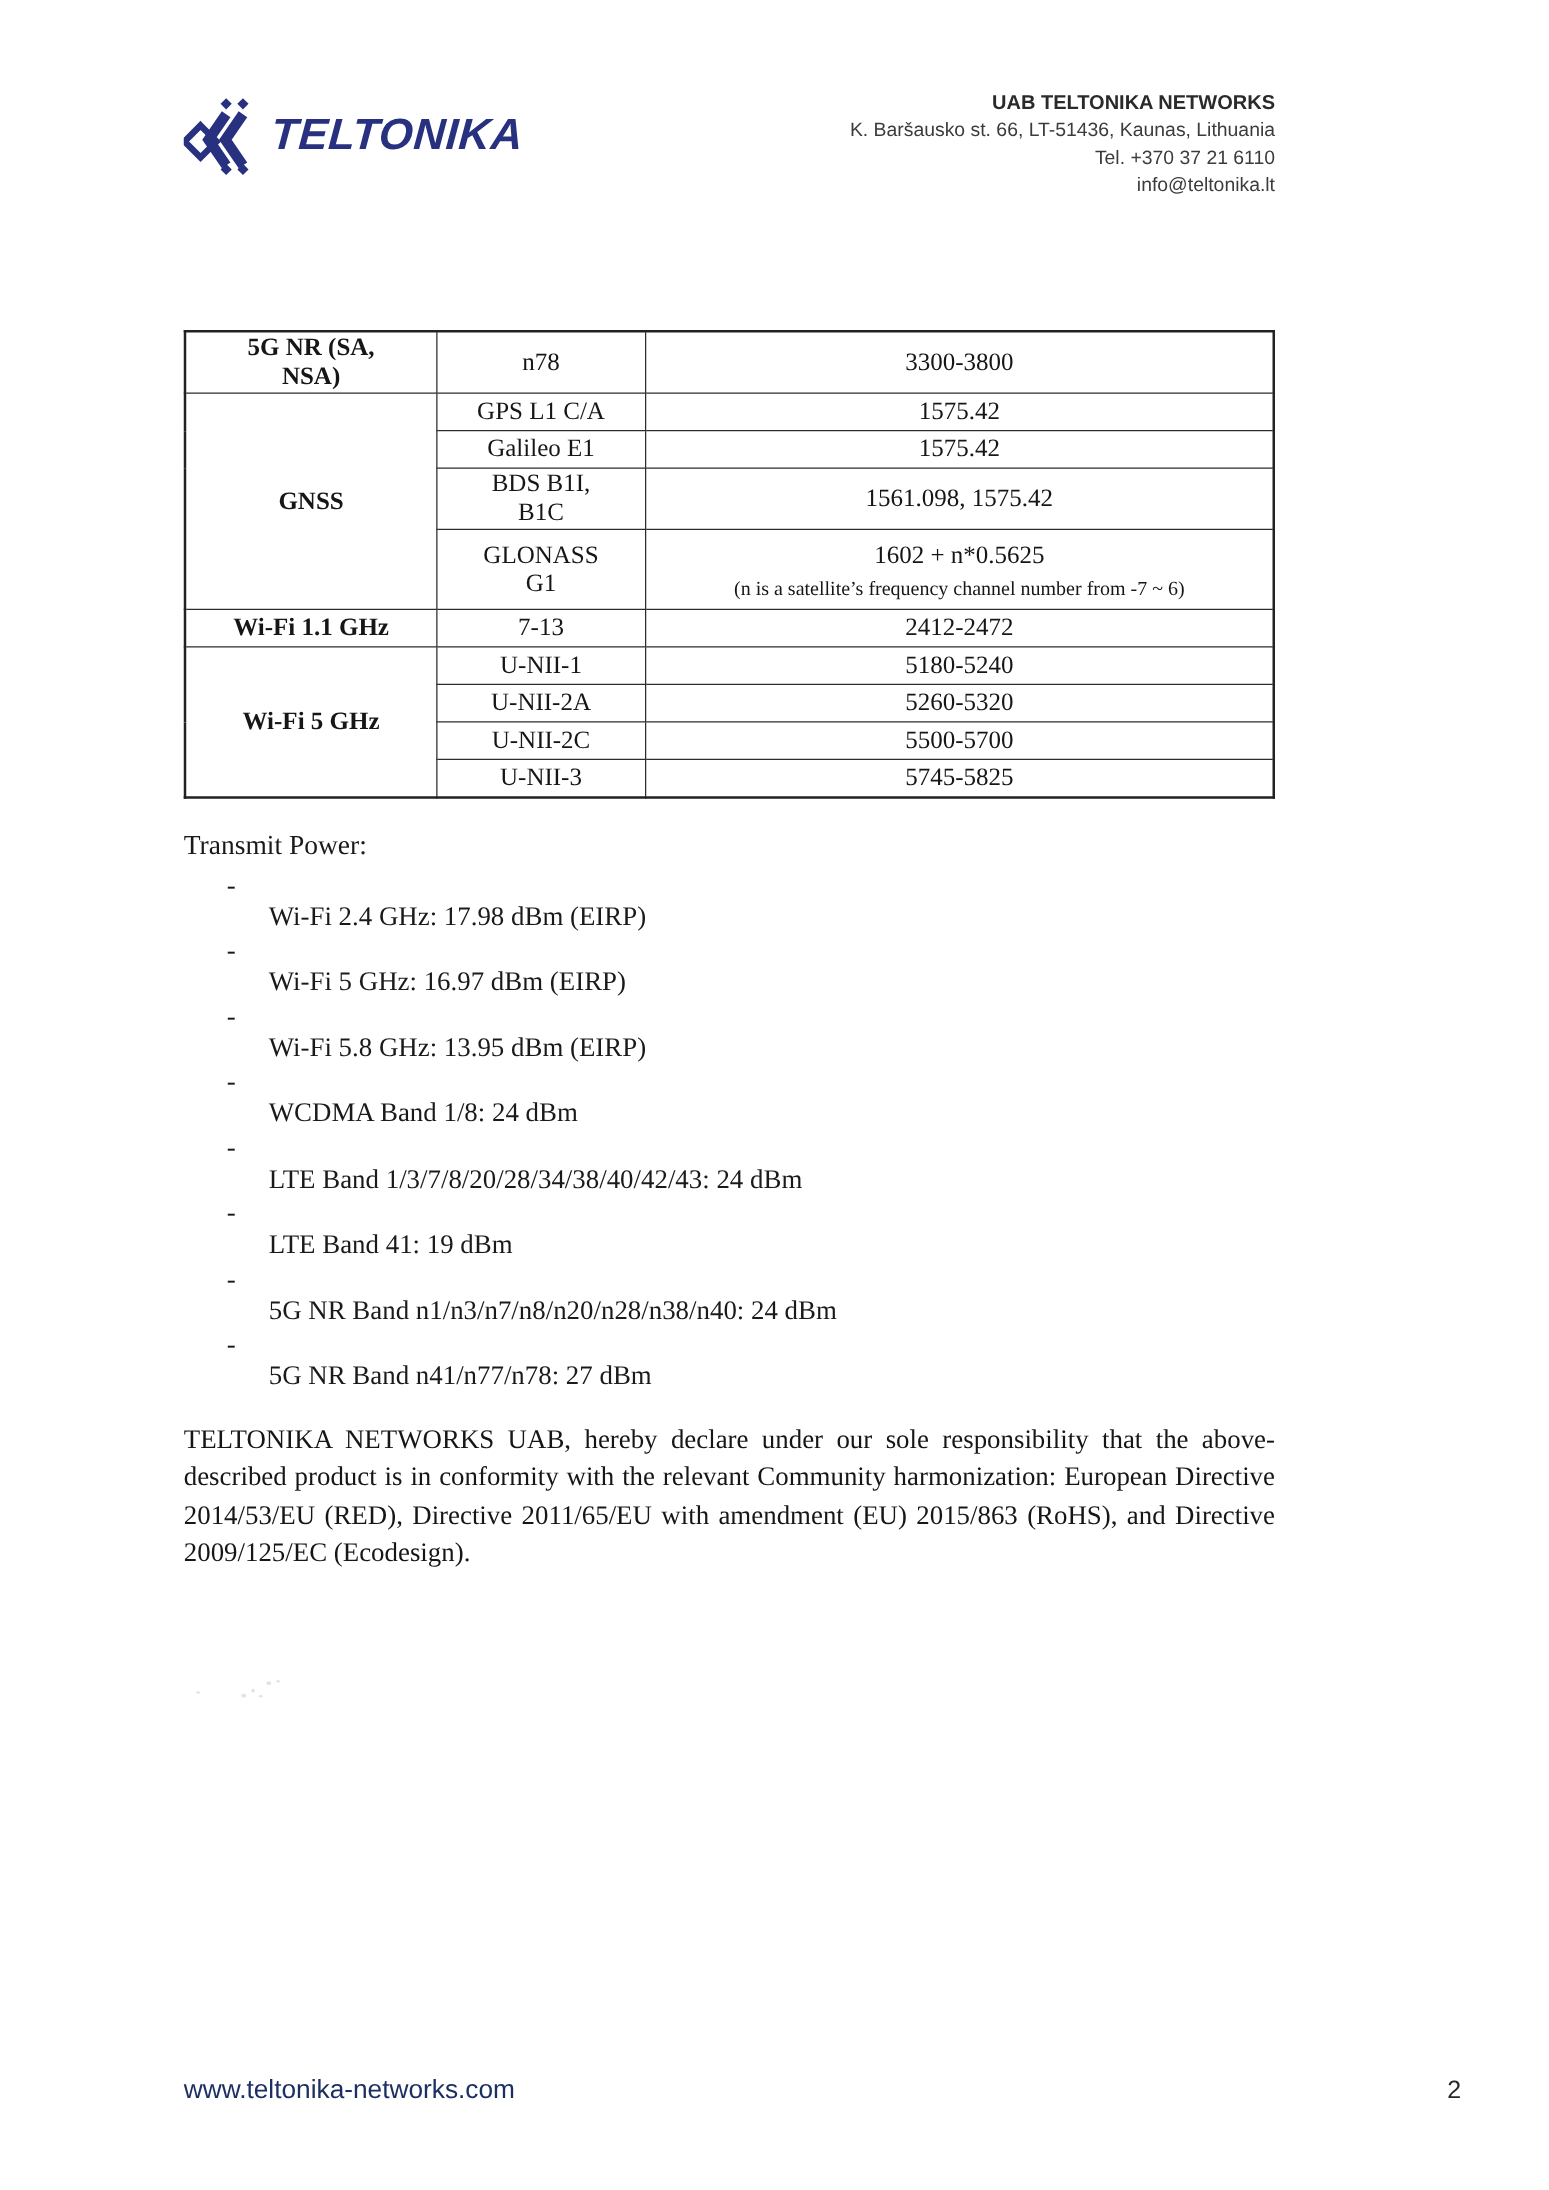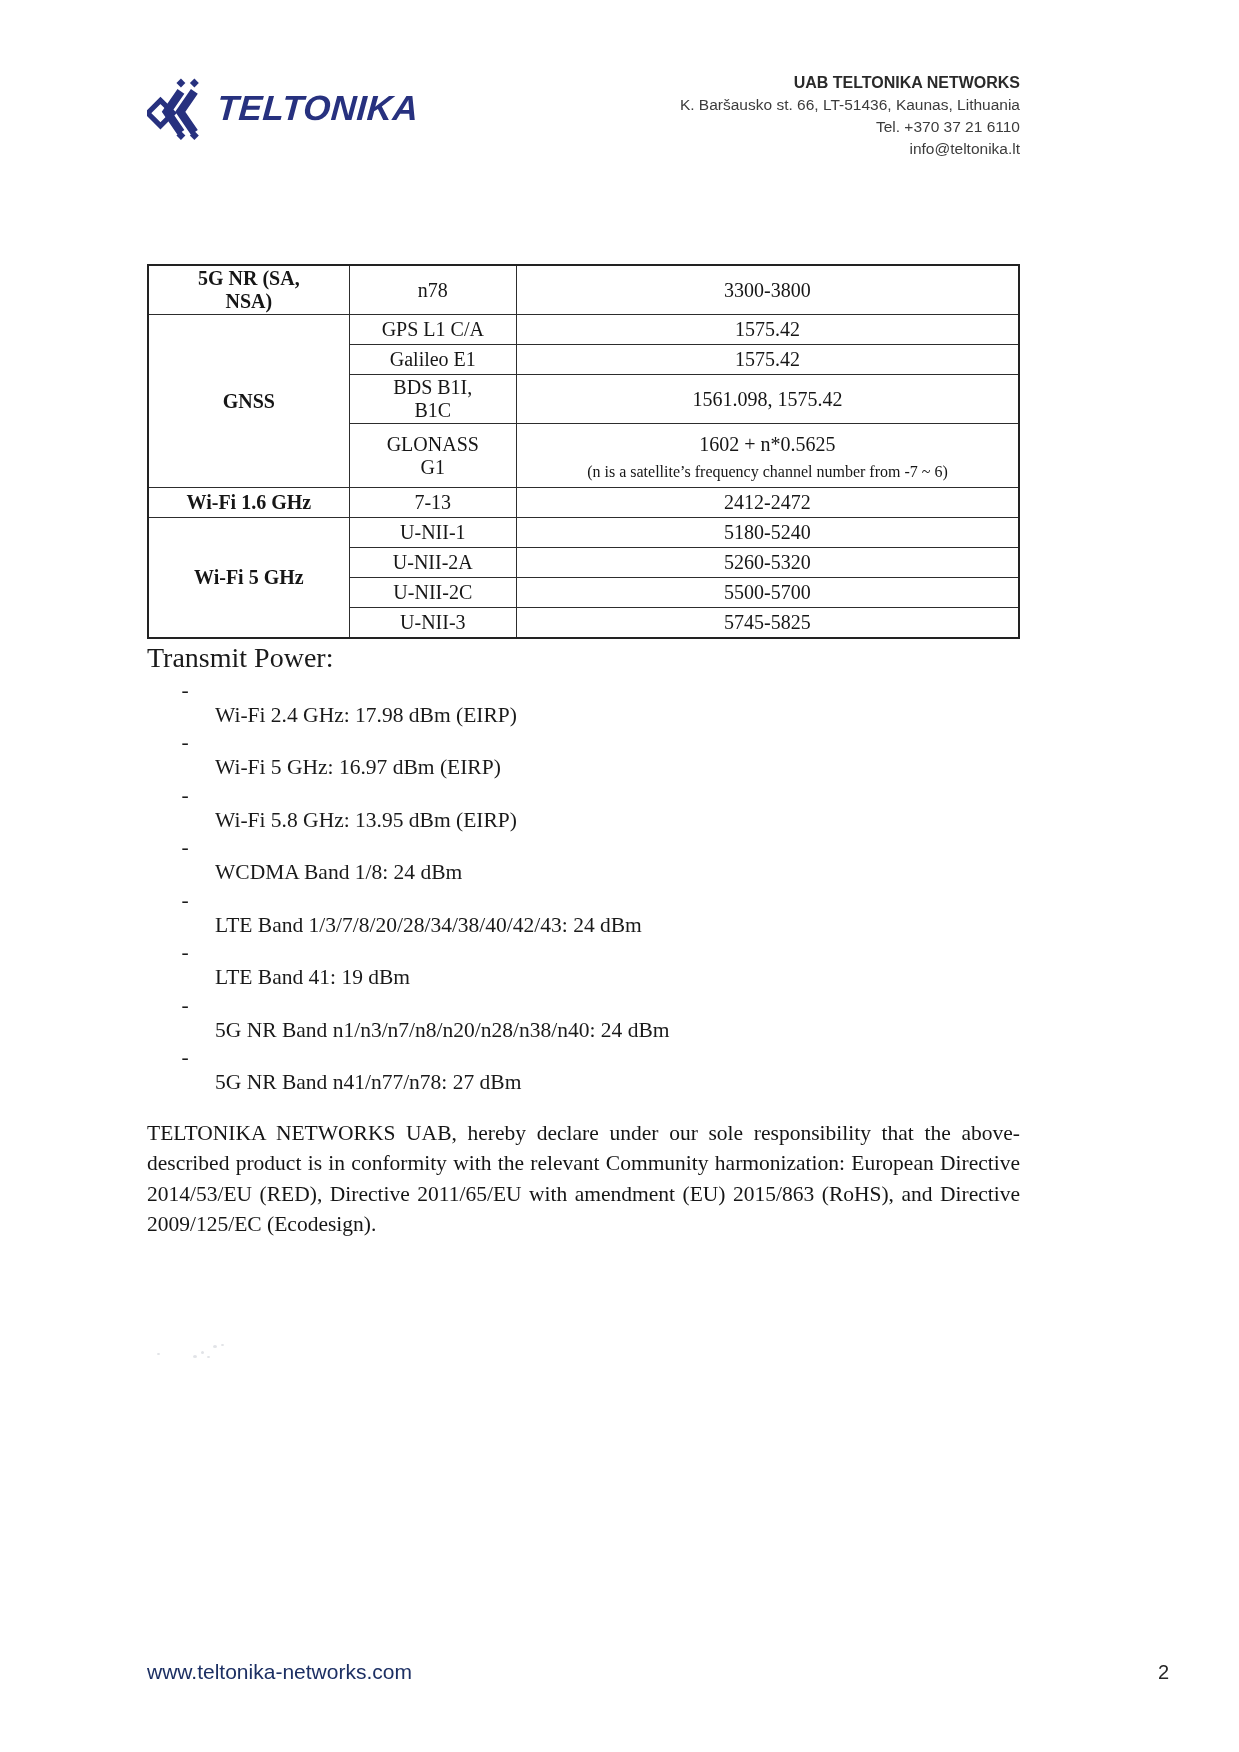--- a/index.html
+++ b/index.html
@@ -57,22 +57,22 @@
     padding:1px 26px;
     height:30px;
   }
   .freq-table td.sec { font-weight:bold; }
   .freq-table tr.tall td { height:64px; }
   .glonass-cell .line1 { margin-top:2px; }
   .glonass-cell .line2 { margin-top:7px; font-size:16px; }
 
   
   .transmit-heading {
-    margin-top:4px;
-    font-size:28px; line-height:30px;
+    margin-top:22px;
+    font-size:22px; line-height:30px;
     color:#1a1a1a;
   }
   .tp-list { margin-top:4px; list-style:none; }
   .tp-item { display:flex; font-size:21.5px; line-height:27.5px; color:#1a1a1a; }
   .tp-item .dash { display:inline-block; margin-left:31px; width:14px; text-align:center; }
   .tp-item .txt { margin-left:23px;margin-top:25px; }
 
   
   .declaration {
     margin-top:21px;
@@ -175,21 +175,21 @@
         </tr>
         <tr class="tall">
           <td>GLONASS G1</td>
           <td class="glonass-cell">
             <div class="line1">1602 + n*0.5625</div>
             <div class="line2">(n is a satellite’s frequency channel number from -7 ~ 6)</div>
           </td>
         </tr>
 
         <tr>
-          <td class="sec">Wi-Fi 1.6 GHz</td>
+          <td class="sec">Wi-Fi 1.1 GHz</td>
           <td>7-13</td>
           <td>2412-2472</td>
         </tr>
 
         <tr>
           <td class="sec" rowspan="4">Wi-Fi 5 GHz</td>
           <td>U-NII-1</td>
           <td>5180-5240</td>
         </tr>
         <tr>

